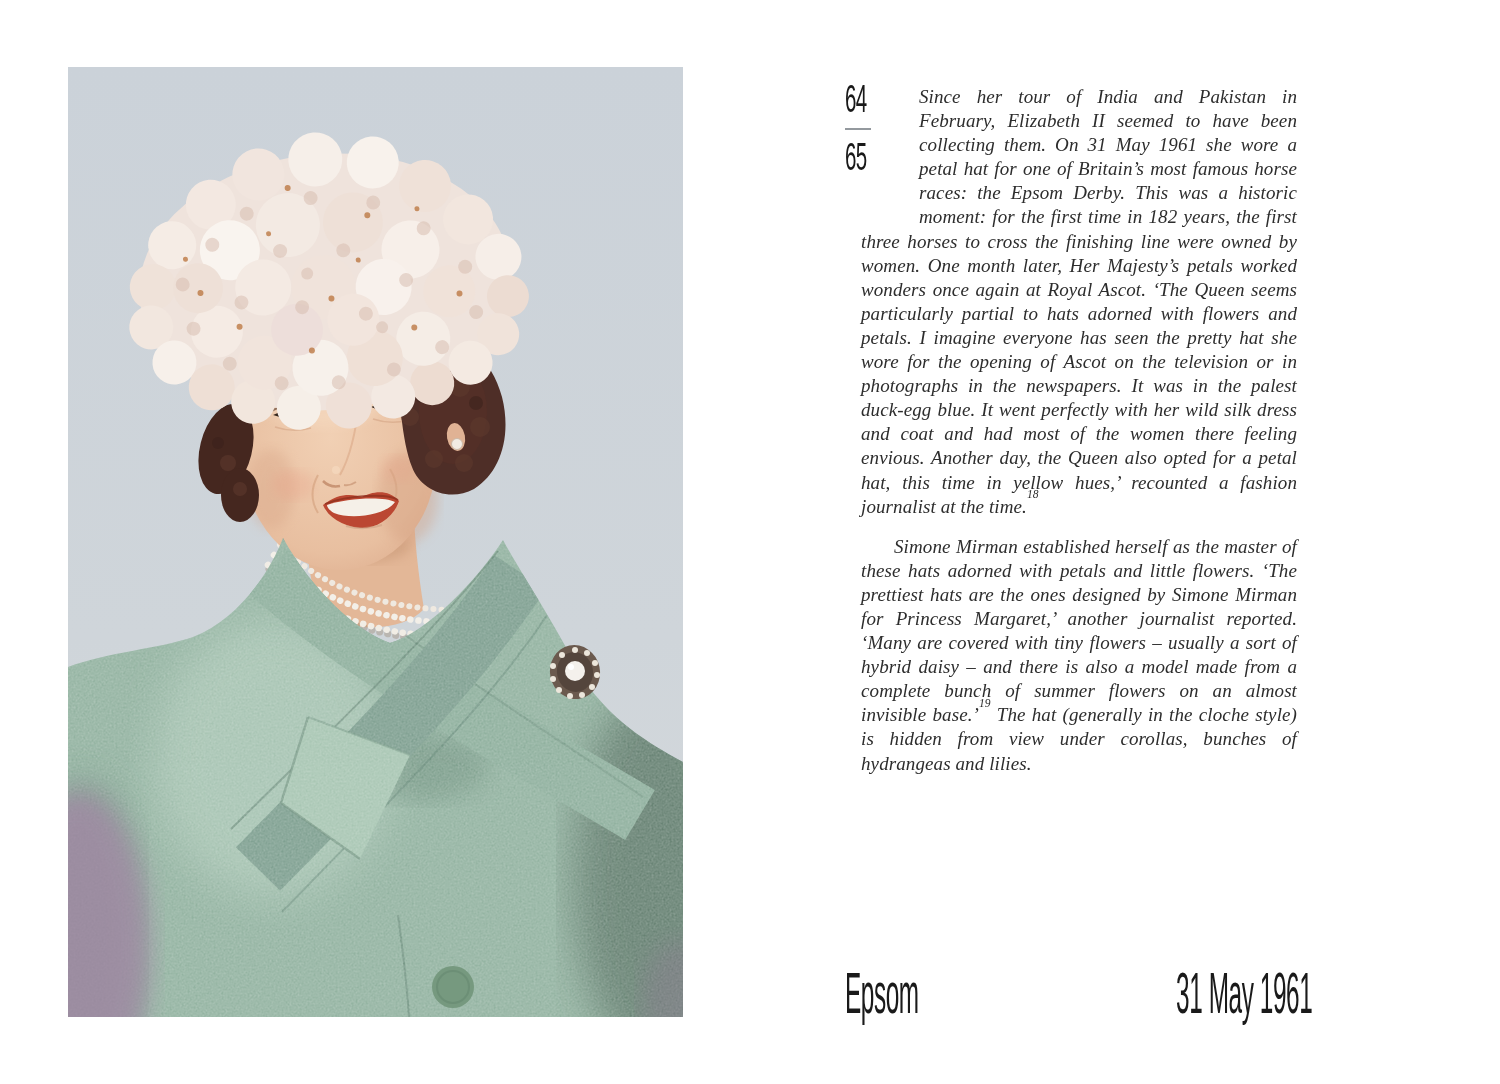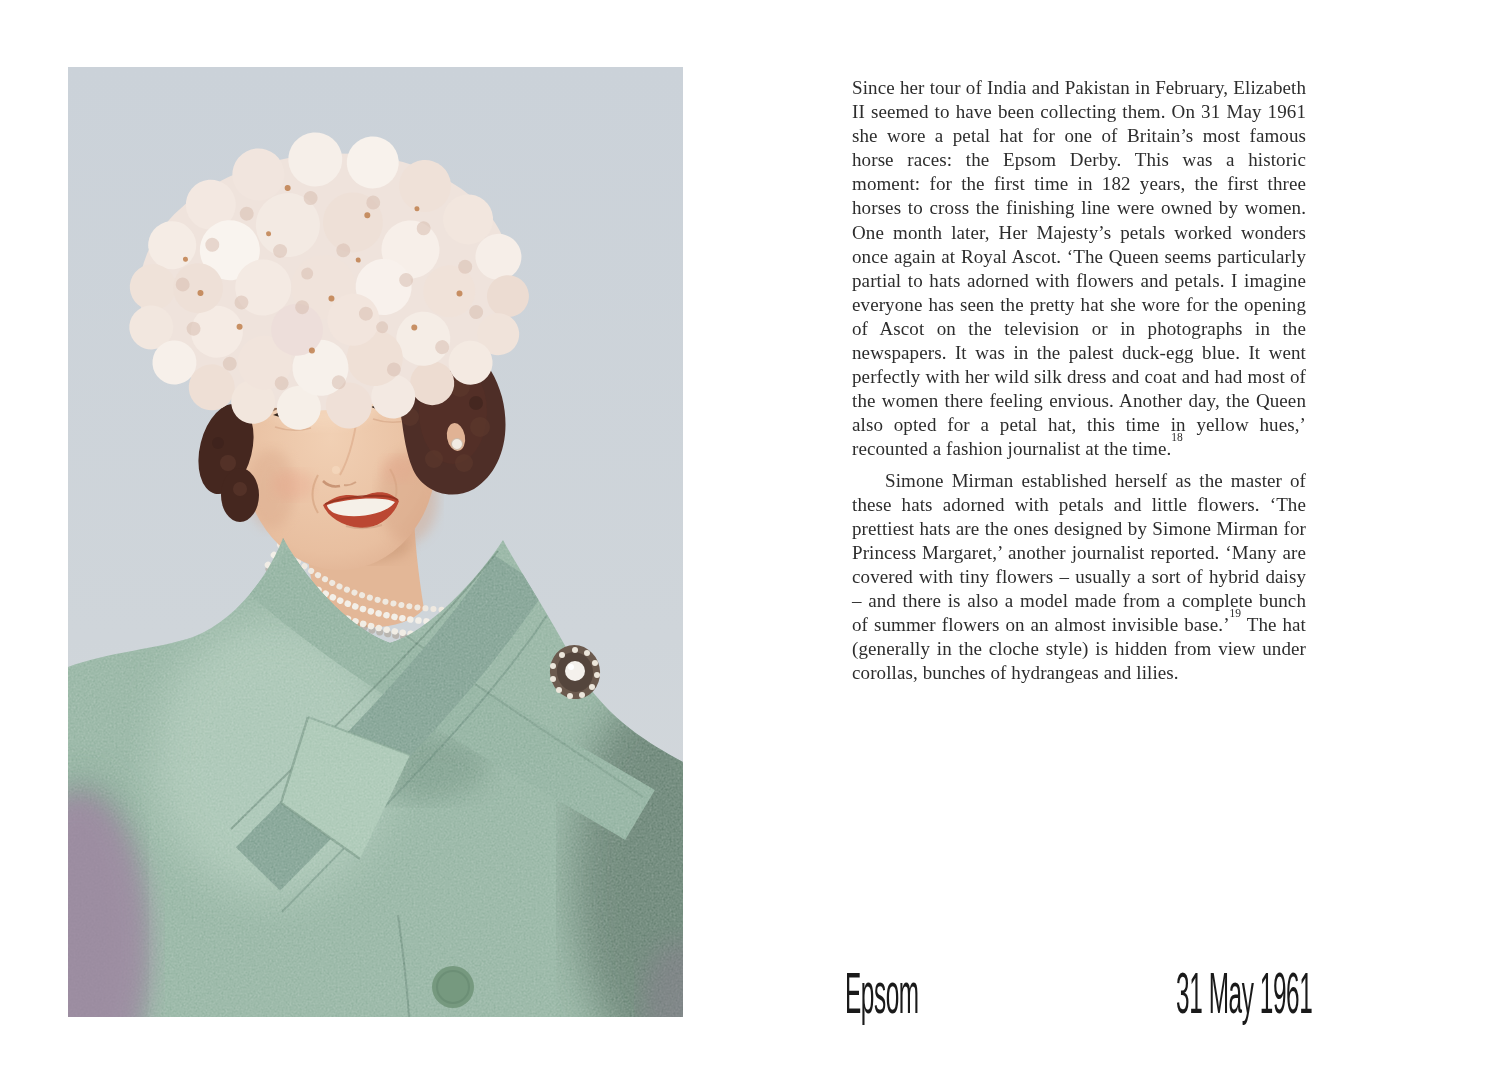--- a/index.html
+++ b/index.html
@@ -7,21 +7,21 @@
         font-family:"Liberation Serif","DejaVu Serif",serif;}
 
   
   .photo{position:absolute;left:68px;top:67px;width:615px;height:950px;}
   .photo svg{display:block;width:100%;height:100%;}
 
   
   .textcol{position:absolute;left:845px;top:69px;width:468px;
            font-size:19px;line-height:24.1px;color:#2d2d2d;
            text-align:justify;letter-spacing:0.1px;}
-  .textcol p{margin:7px;padding:0;}
+  .textcol p{margin:16px;padding:0;font-style:italic;}
   .para2{text-indent:33px;}
   sup.fn{font-size:11.5px;line-height:0;position:relative;top:-7px;letter-spacing:0;}
 
   
   .folio-spacer{float:left;width:74px;height:145px;box-sizing:border-box;padding-top:12px;}
   .folio-num{font-family:"Liberation Sans","DejaVu Sans",sans-serif;
              font-size:38px;line-height:36px;font-weight:400;color:#191919;
              transform:scaleX(0.54);transform-origin:left top;letter-spacing:-1px;}
   .folio-rule{width:26px;height:0;border:none;border-top:2px solid #94999e;margin:11px 0 9px 0;}
 
@@ -288,20 +288,25 @@
           <circle cx="503" cy="600" r="3" fill="#ffffff"></circle>
         </g>
 
         <ellipse cx="10" cy="880" rx="72" ry="155" fill="#a289a5" opacity="0.8" filter="url(#b12)"></ellipse>
         <ellipse cx="614" cy="935" rx="40" ry="62" fill="#8f7b93" opacity="0.4" filter="url(#b12)"></ellipse>
       </g>
     </svg>
   </div>
 
   <div class="textcol">
+    <div class="folio-spacer">
+      <div class="folio-num">64</div>
+      <div class="folio-rule"></div>
+      <div class="folio-num">65</div>
+    </div>
     <p><span>Since her tour of India and Pakistan in February, Elizabeth II seemed to have been collecting them. On 31 May 1961 she wore a petal hat for one of Britain’s most famous horse races: the Epsom Derby. This was a historic moment: for the first time in 182 years, the first three horses to cross the finishing line were owned by women. One month later, Her Majesty’s petals worked wonders once again at Royal Ascot. ‘The Queen seems particularly partial to hats adorned with flowers and petals. I imagine everyone has seen the pretty hat she wore for the opening of Ascot on the television or in photographs in the newspapers. It was in the palest duck-egg blue. It went perfectly with her wild silk dress and coat and had most of the women there feeling envious. Another day, the Queen also opted for a petal hat, this time in yellow hues,’ recounted a fashion journalist at the time.</span><sup class="fn">18</sup></p>
     <p class="para2"><span>Simone Mirman established herself as the master of these hats adorned with petals and little flowers. ‘The prettiest hats are the ones designed by Simone Mirman for Princess Margaret,’ another journalist reported. ‘Many are covered with tiny flowers – usually a sort of hybrid daisy – and there is also a model made from a complete bunch of summer flowers on an almost invisible base.’</span><sup class="fn">19</sup><span> The hat (generally in the cloche style) is hidden from view under corollas, bunches of hydrangeas and lilies.</span></p>
   </div>
 
   <div class="footer-place">Epsom</div>
   <div class="footer-date">31 May 1961</div>
 
 </div>
 
 </body></html>

